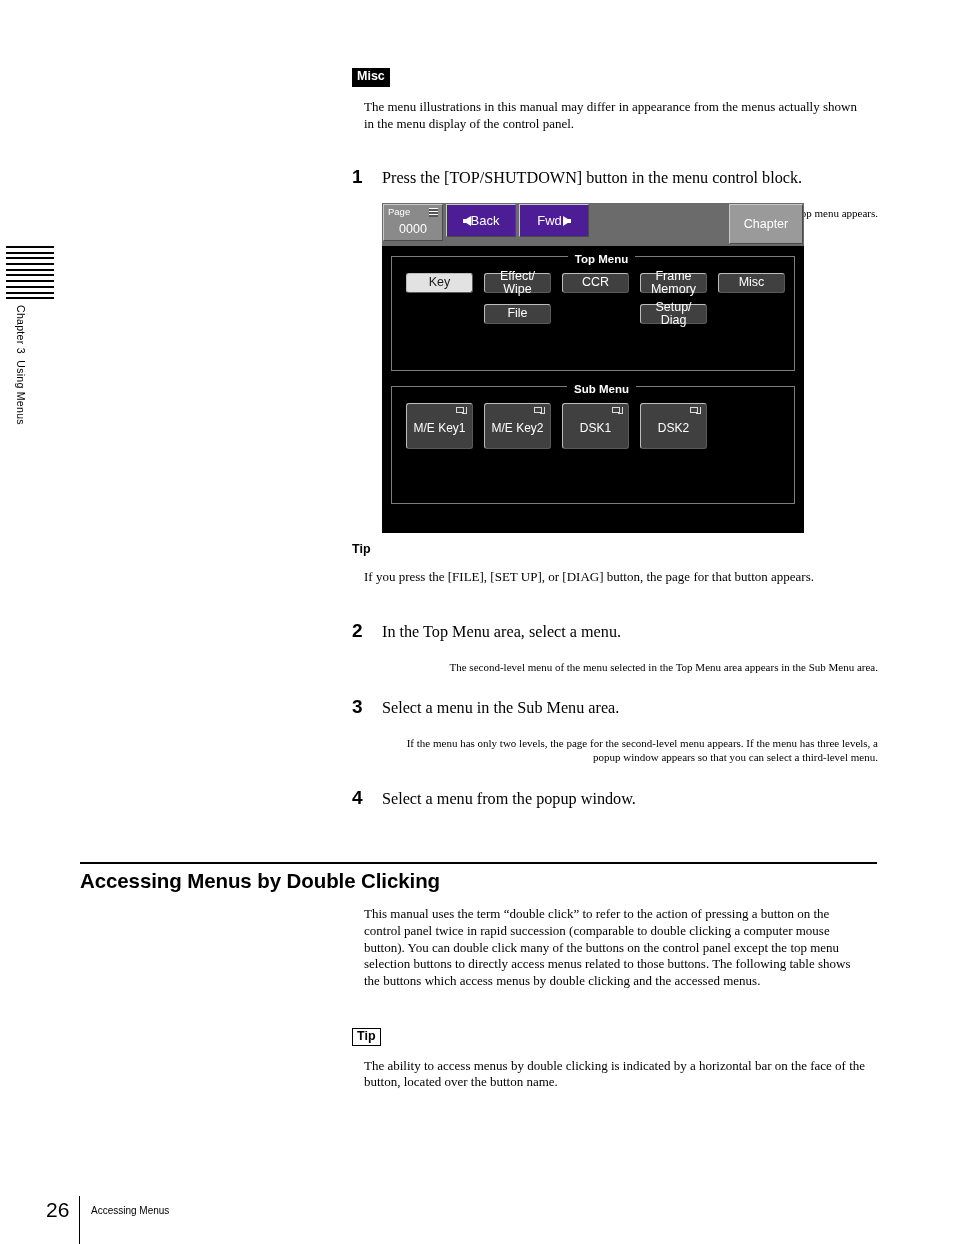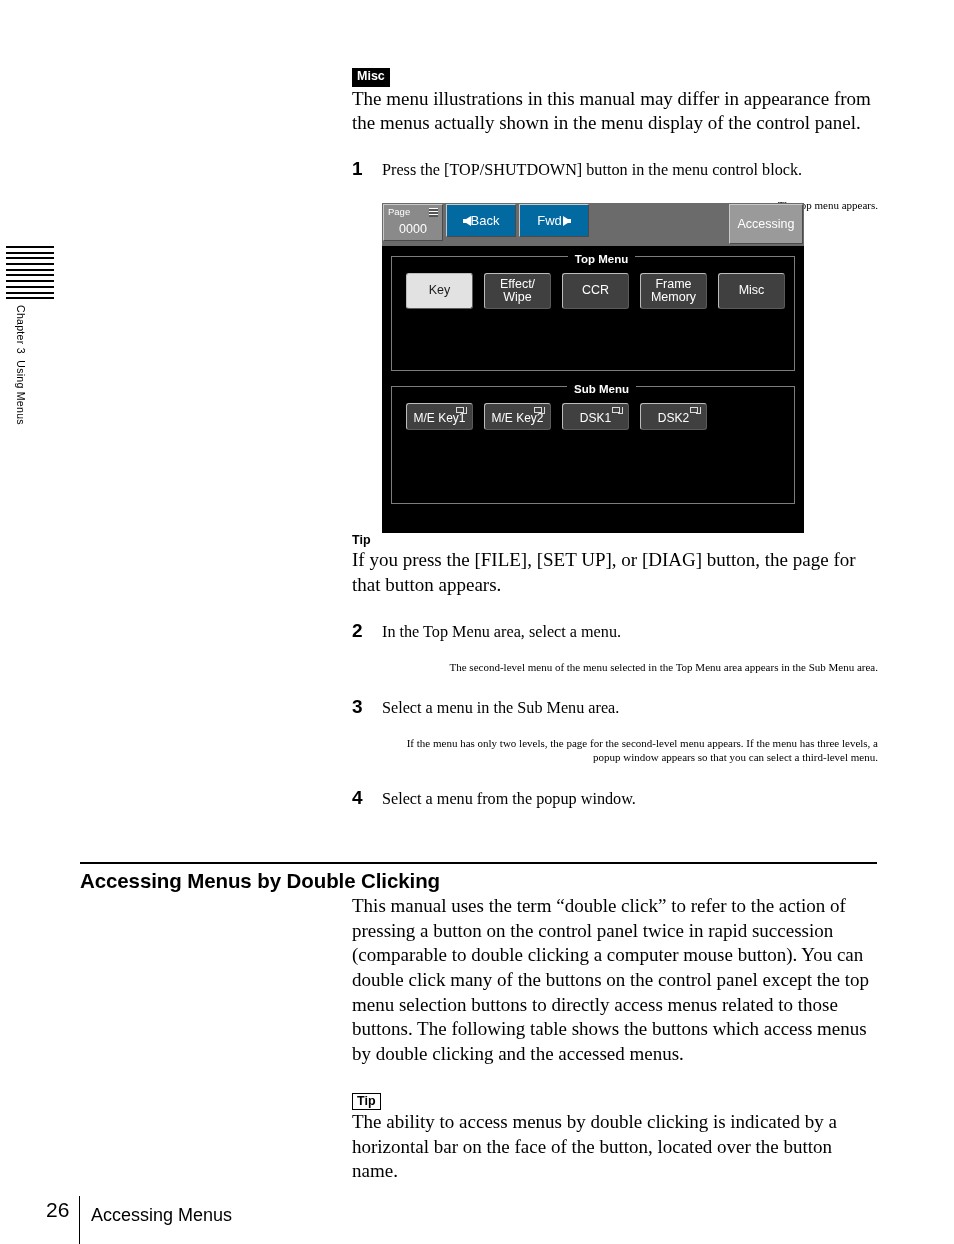--- a/index.html
+++ b/index.html
@@ -72,22 +72,22 @@
     display: inline-block;
     border: 1.5px solid #000;
     font-family: "Liberation Sans", sans-serif;
     font-weight: bold;
     font-size: 12.5px;
     line-height: 1.15;
     padding: 0px 4px 1px 4px;
   }
 
   p.body {
-    margin: 0;
-    font-size: 19px;
+    margin: 12px;
+    font-size: 13px;
     line-height: 1.30;
   }
   .gap-md { height: 17px; }
   .gap-lg { height: 24px; }
 
   
   .step {
     position: relative;
     padding-left: 30px;
   }
@@ -121,21 +121,21 @@
     font-family: "Liberation Sans", sans-serif;
   }
   .menu-header {
     position: relative;
     height: 43px;
     background: #6b6b6b;
     display: flex;
     align-items: stretch;
   }
   .hbtn {
-    background: #0369a1;
+    background: #4c1d95;
     color: #ffffff;
     font-size: 12.5px;
     border-top: 1px solid #c9c9c9;
     border-left: 1px solid #c9c9c9;
     border-right: 1px solid #4a4a4a;
     border-bottom: 1px solid #4a4a4a;
     display: flex;
     align-items: center;
     justify-content: center;
     position: relative;
@@ -247,27 +247,27 @@
     justify-content: center;
     border-radius: 3px;
     border-top: 1px solid #bdbdbd;
     border-left: 1px solid #bdbdbd;
     border-right: 1px solid #5a5a5a;
     border-bottom: 1px solid #5a5a5a;
     box-sizing: border-box;
     position: relative;
     white-space: pre-line;
   }
-  .top-btn { width: 67px; height: 36px; }
+  .top-btn { width: 67px; height: 20px; }
   .top-btn.selected {
     background: #e2e2e2;
     color: #1a1a1a;
   }
   .row2 { margin-top: 11px; }
-  .sub-btn { width: 67px; height: 27px; }
+  .sub-btn { width: 67px; height: 46px; }
   .sub-btn .lbl { margin-top: 4px; font-size: 12px; }
 
   .dbl-icon {
     position: absolute;
     right: 5px;
     top: 3px;
     width: 11px;
     height: 8px;
   }
   .dbl-icon .scr {
@@ -324,21 +324,21 @@
     top: 1196px;
     width: 1px;
     height: 48px;
     background: #000;
   }
   .footer-text {
     position: absolute;
     left: 91px;
     top: 1205px;
     font-family: "Liberation Sans", sans-serif;
-    font-size: 18px;
+    font-size: 10px;
   }
 </style>
 </head>
 <body>
 
 <div class="chapter-tab">
   <div class="rule"></div>
   <div class="rule"></div>
   <div class="rule"></div>
   <div class="rule"></div>
@@ -431,21 +431,21 @@
     </div>
 
     <div class="hbtn hbtn-nav">
       <span>Fwd</span>
         <span class="arrow-r"></span>
     </div>
 
     <div class="hbtn-spacer"></div>
 
     <div class="hbtn hbtn-shutdown">
-      <span>Accessing</span>
+      <span>Chapter</span>
     </div>
   </div>
 
   <div class="menu-body">
 
     <div class="menu-area top-area">
       <div class="area-title">
         <span>Top Menu</span>
       </div>
 
@@ -462,20 +462,31 @@
         </div>
         <div class="mbtn top-btn">
           <span>Frame
 Memory</span>
         </div>
         <div class="mbtn top-btn">
           <span>Misc</span>
         </div>
       </div>
 
+      <div class="btn-row row2">
+        <div style="width:67px"></div>
+        <div class="mbtn top-btn">
+          <span>File</span>
+        </div>
+        <div style="width:67px"></div>
+        <div class="mbtn top-btn">
+          <span>Setup/
+Diag</span>
+        </div>
+      </div>
     </div>
 
     <div class="menu-area sub-area">
       <div class="area-title">
         <span>Sub Menu</span>
       </div>
 
       <div class="btn-row" style="padding-top:16px">
         <div class="mbtn sub-btn">
           <span class="dbl-icon">

